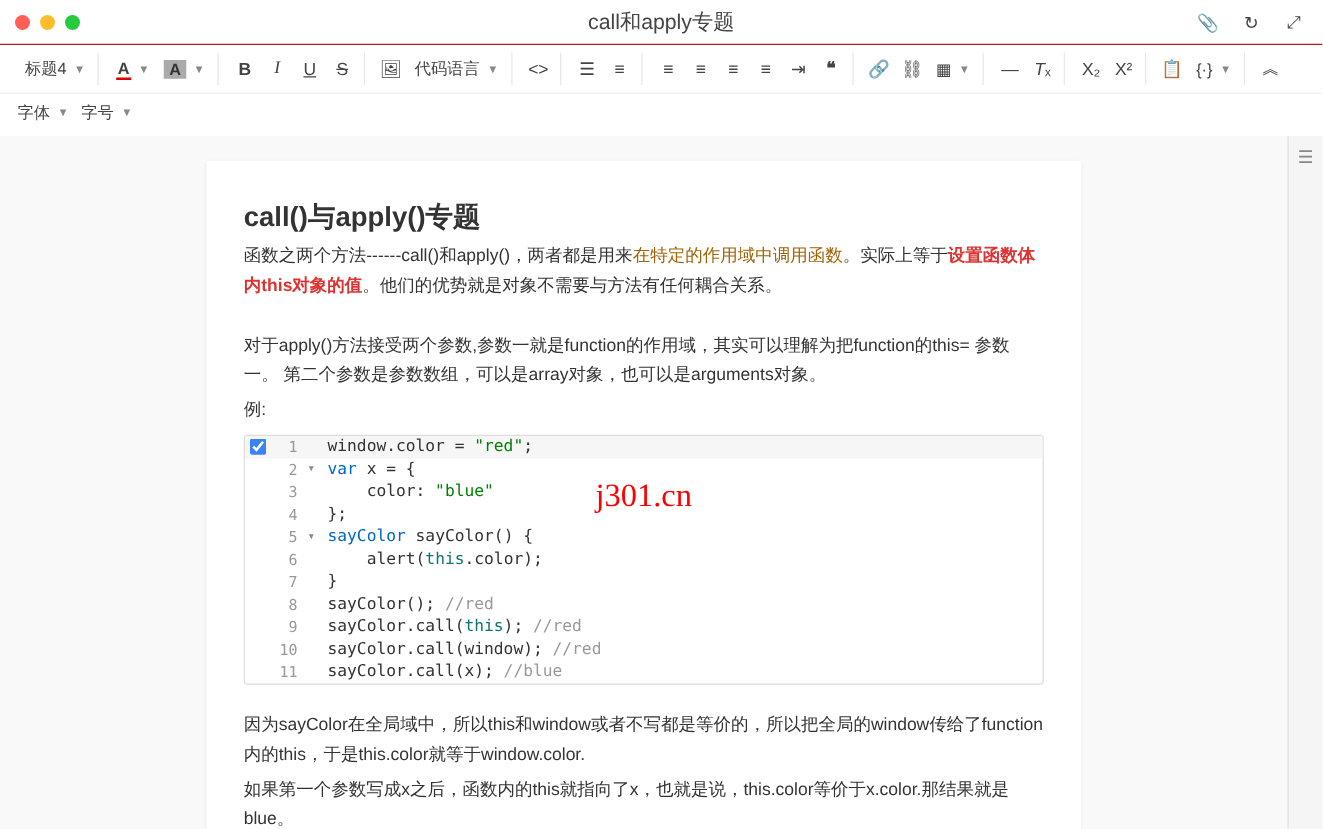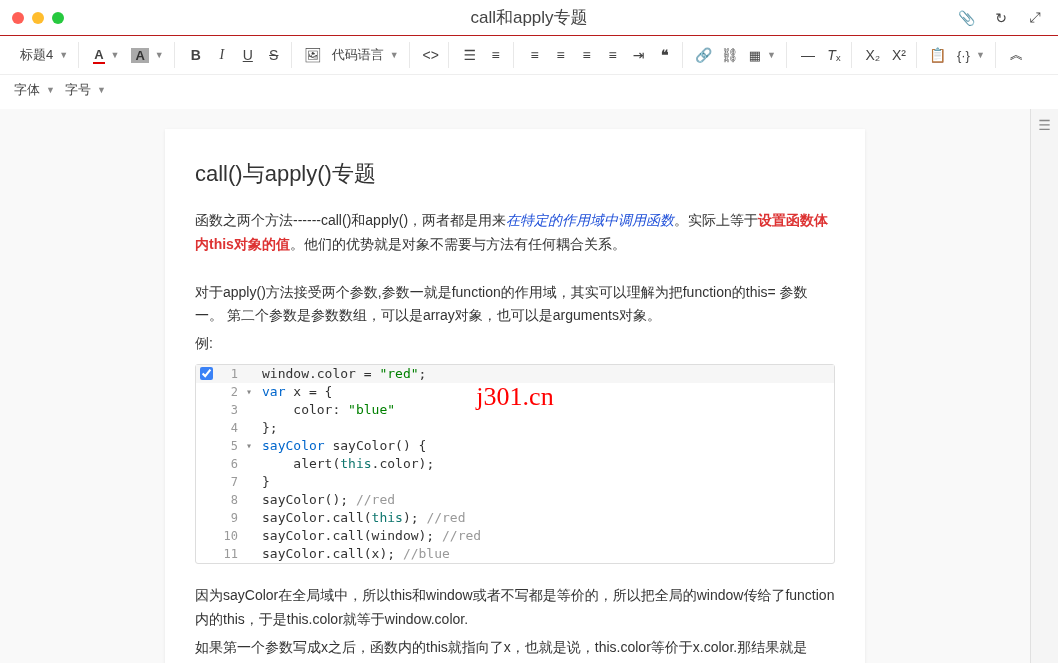--- a/index.html
+++ b/index.html
@@ -23,23 +23,23 @@
     .color-a { border-bottom: 2px solid #d00; padding: 0 1px; font-weight: bold; font-size: 13px; }
     .color-bg { background: #aaa; padding: 0 4px; font-weight: bold; font-size: 13px; color: #333; }
     
     .toolbar2 { padding: 4px 10px 8px; display: flex; gap: 2px; }
     
     .content-area { display: flex; background: #f9f9f9; height: calc(100% - 36px - 40px - 32px); }
     .editor-wrap { flex: 1; display: flex; justify-content: center; overflow-y: auto; padding-top: 20px; }
     .paper { background: #fff; width: 700px; padding: 30px 30px 40px; box-shadow: 0 1px 3px rgba(0,0,0,0.08); }
     .sidebar-toggle { width: 28px; background: #f5f5f5; border-left: 1px solid #e0e0e0; display: flex; align-items: flex-start; justify-content: center; padding-top: 8px; }
     
-    h2.doc-title { font-size: 22px; font-weight: normal; margin-bottom: 20px; color: #333; }
+    h2.doc-title { font-size: 22px; font-weight: bold; margin-bottom: 4px; color: #333; }
     .doc-para { font-size: 14px; line-height: 1.7; color: #333; margin-bottom: 4px; }
-    .hl-blue { color: #1d4ed8; font-style: italic; }
+    .hl-blue { color: #a16207; }
     .hl-red { color: #d33; font-weight: bold; }
     .spacer { height: 20px; }
     
     .code-block { border: 1px solid #ddd; border-radius: 3px; margin-top: 8px; font-family: "Menlo", "Monaco", monospace; font-size: 13px; position: relative; }
     .code-header-row { background: #f6f6f6; }
     .code-line { display: flex; align-items: center; min-height: 18px; }
     .check-col { width: 20px; display: flex; justify-content: center; }
     .check-col input { accent-color: #3b82f6; }
     .ln-col { width: 30px; text-align: right; padding-right: 8px; color: #999; font-size: 12px; user-select: none; }
     .fold-col { width: 12px; font-size: 10px; color: #888; }

